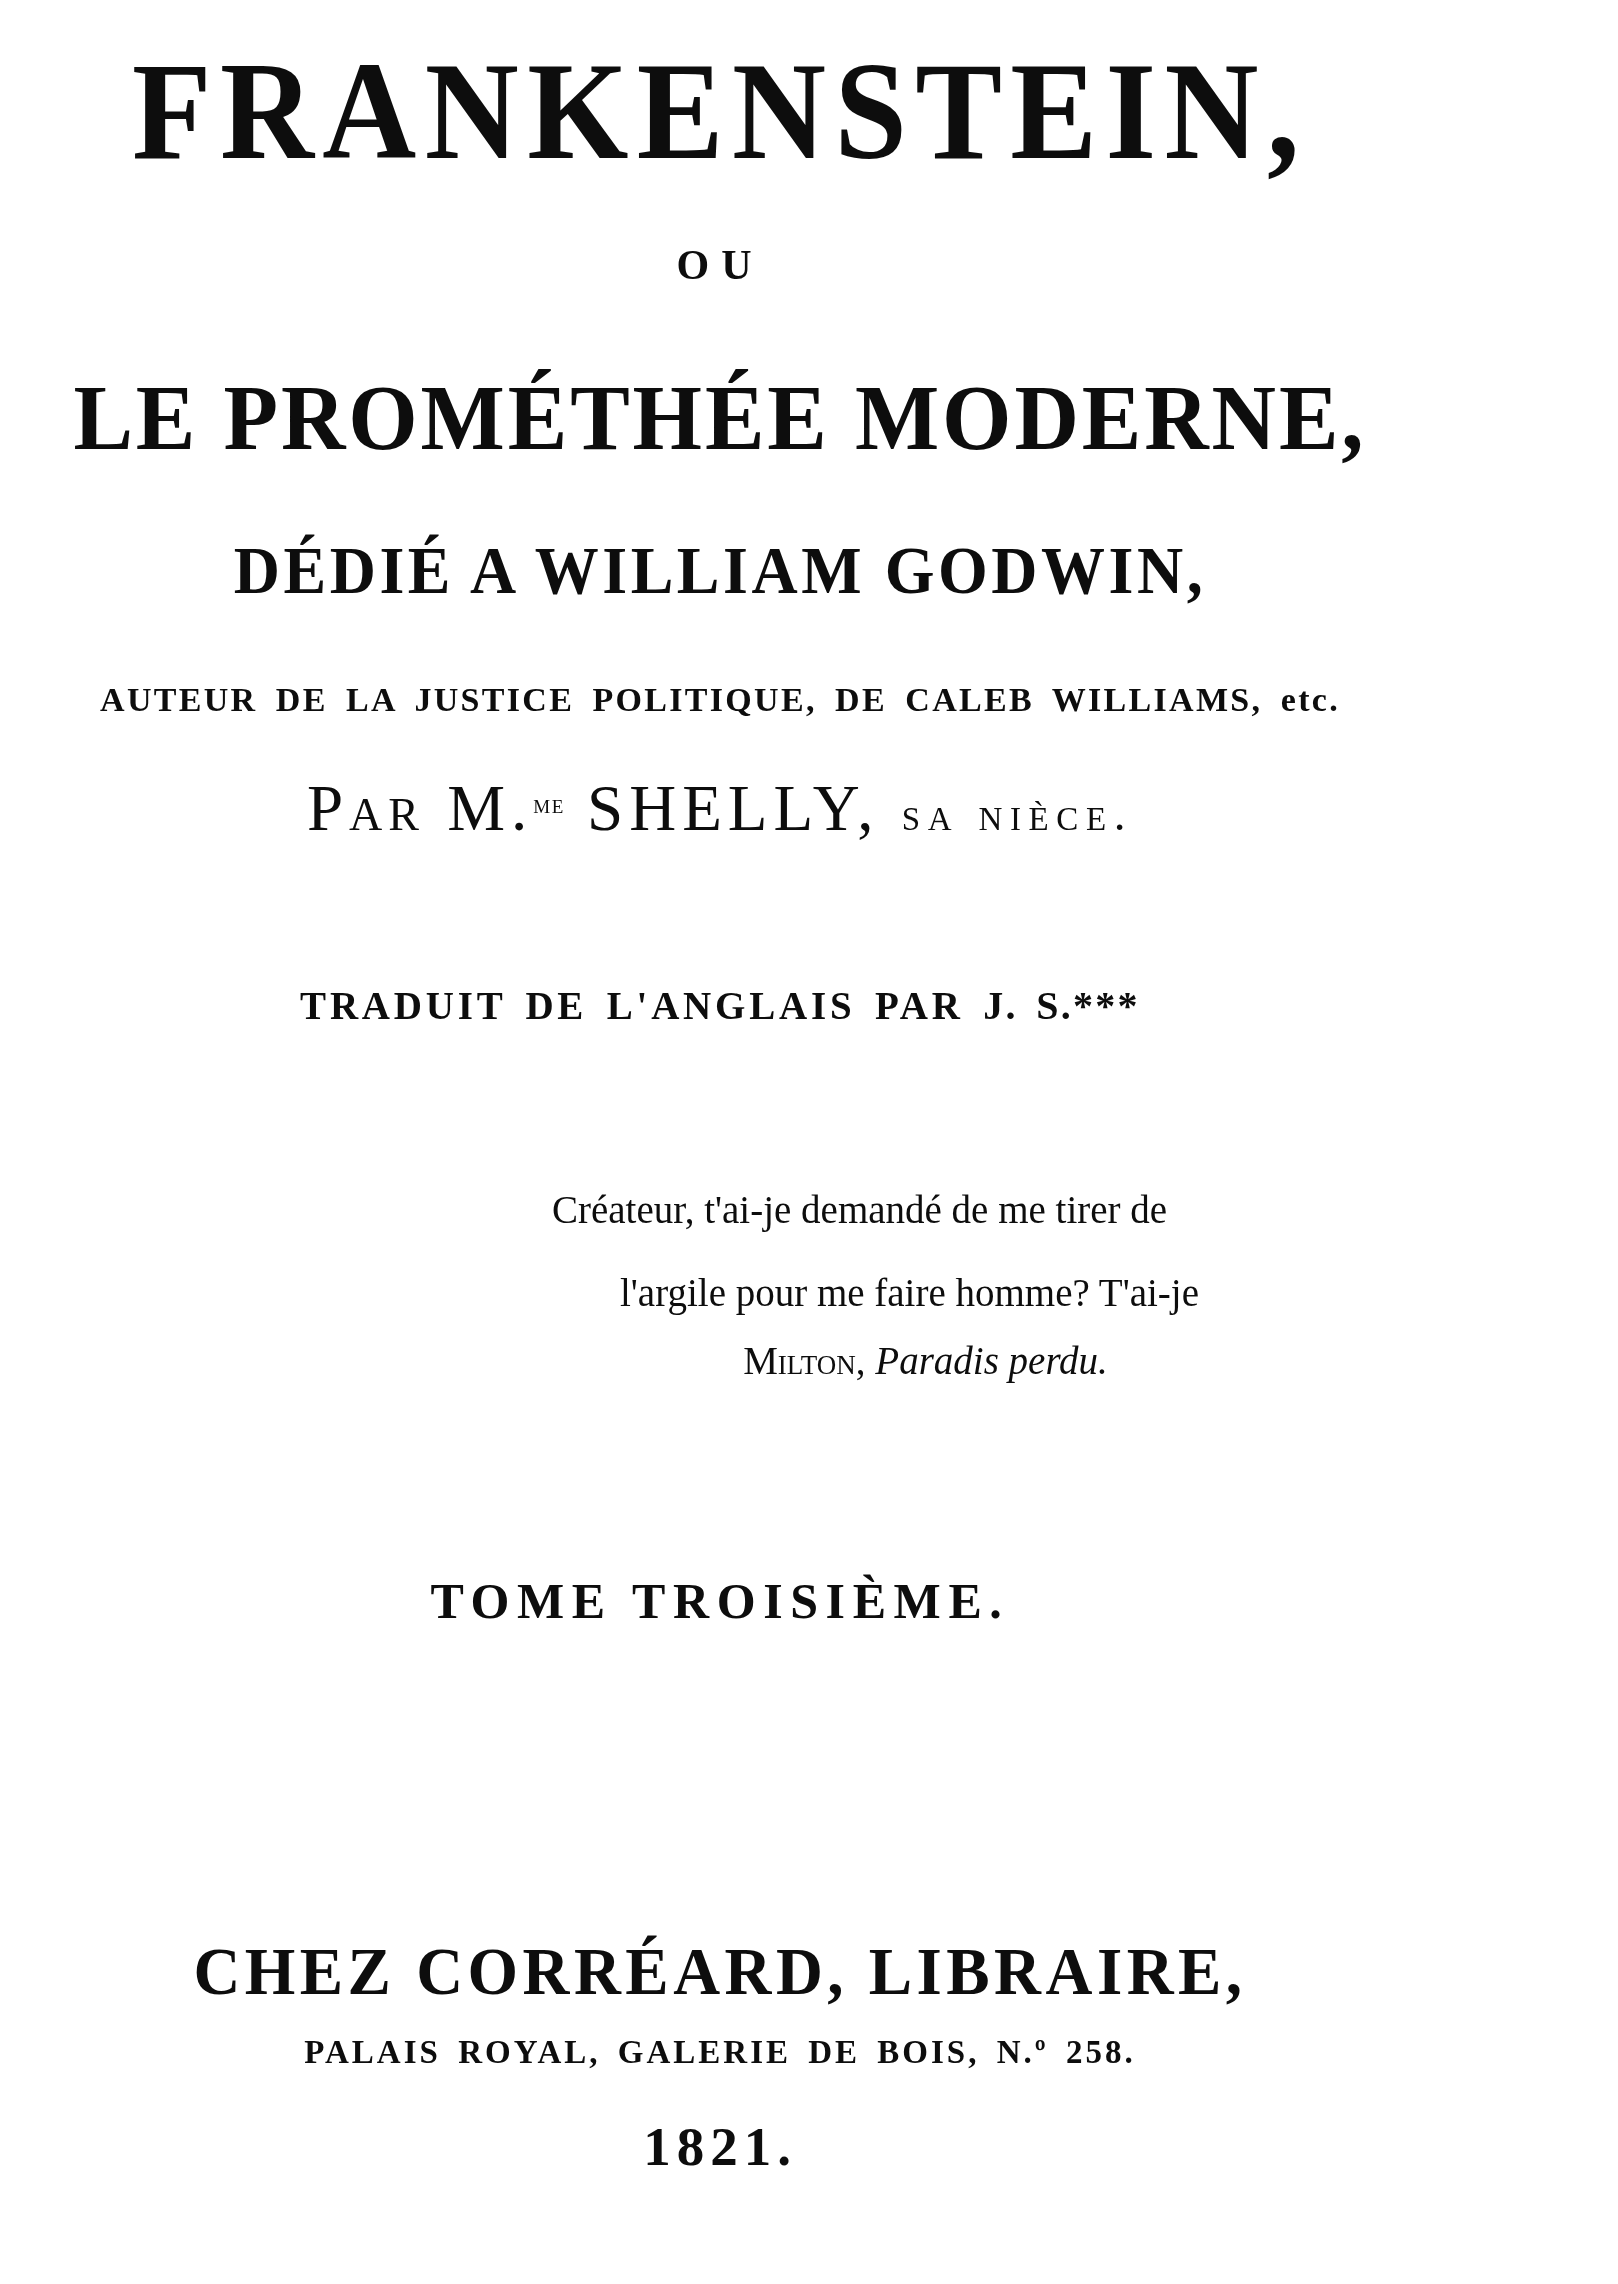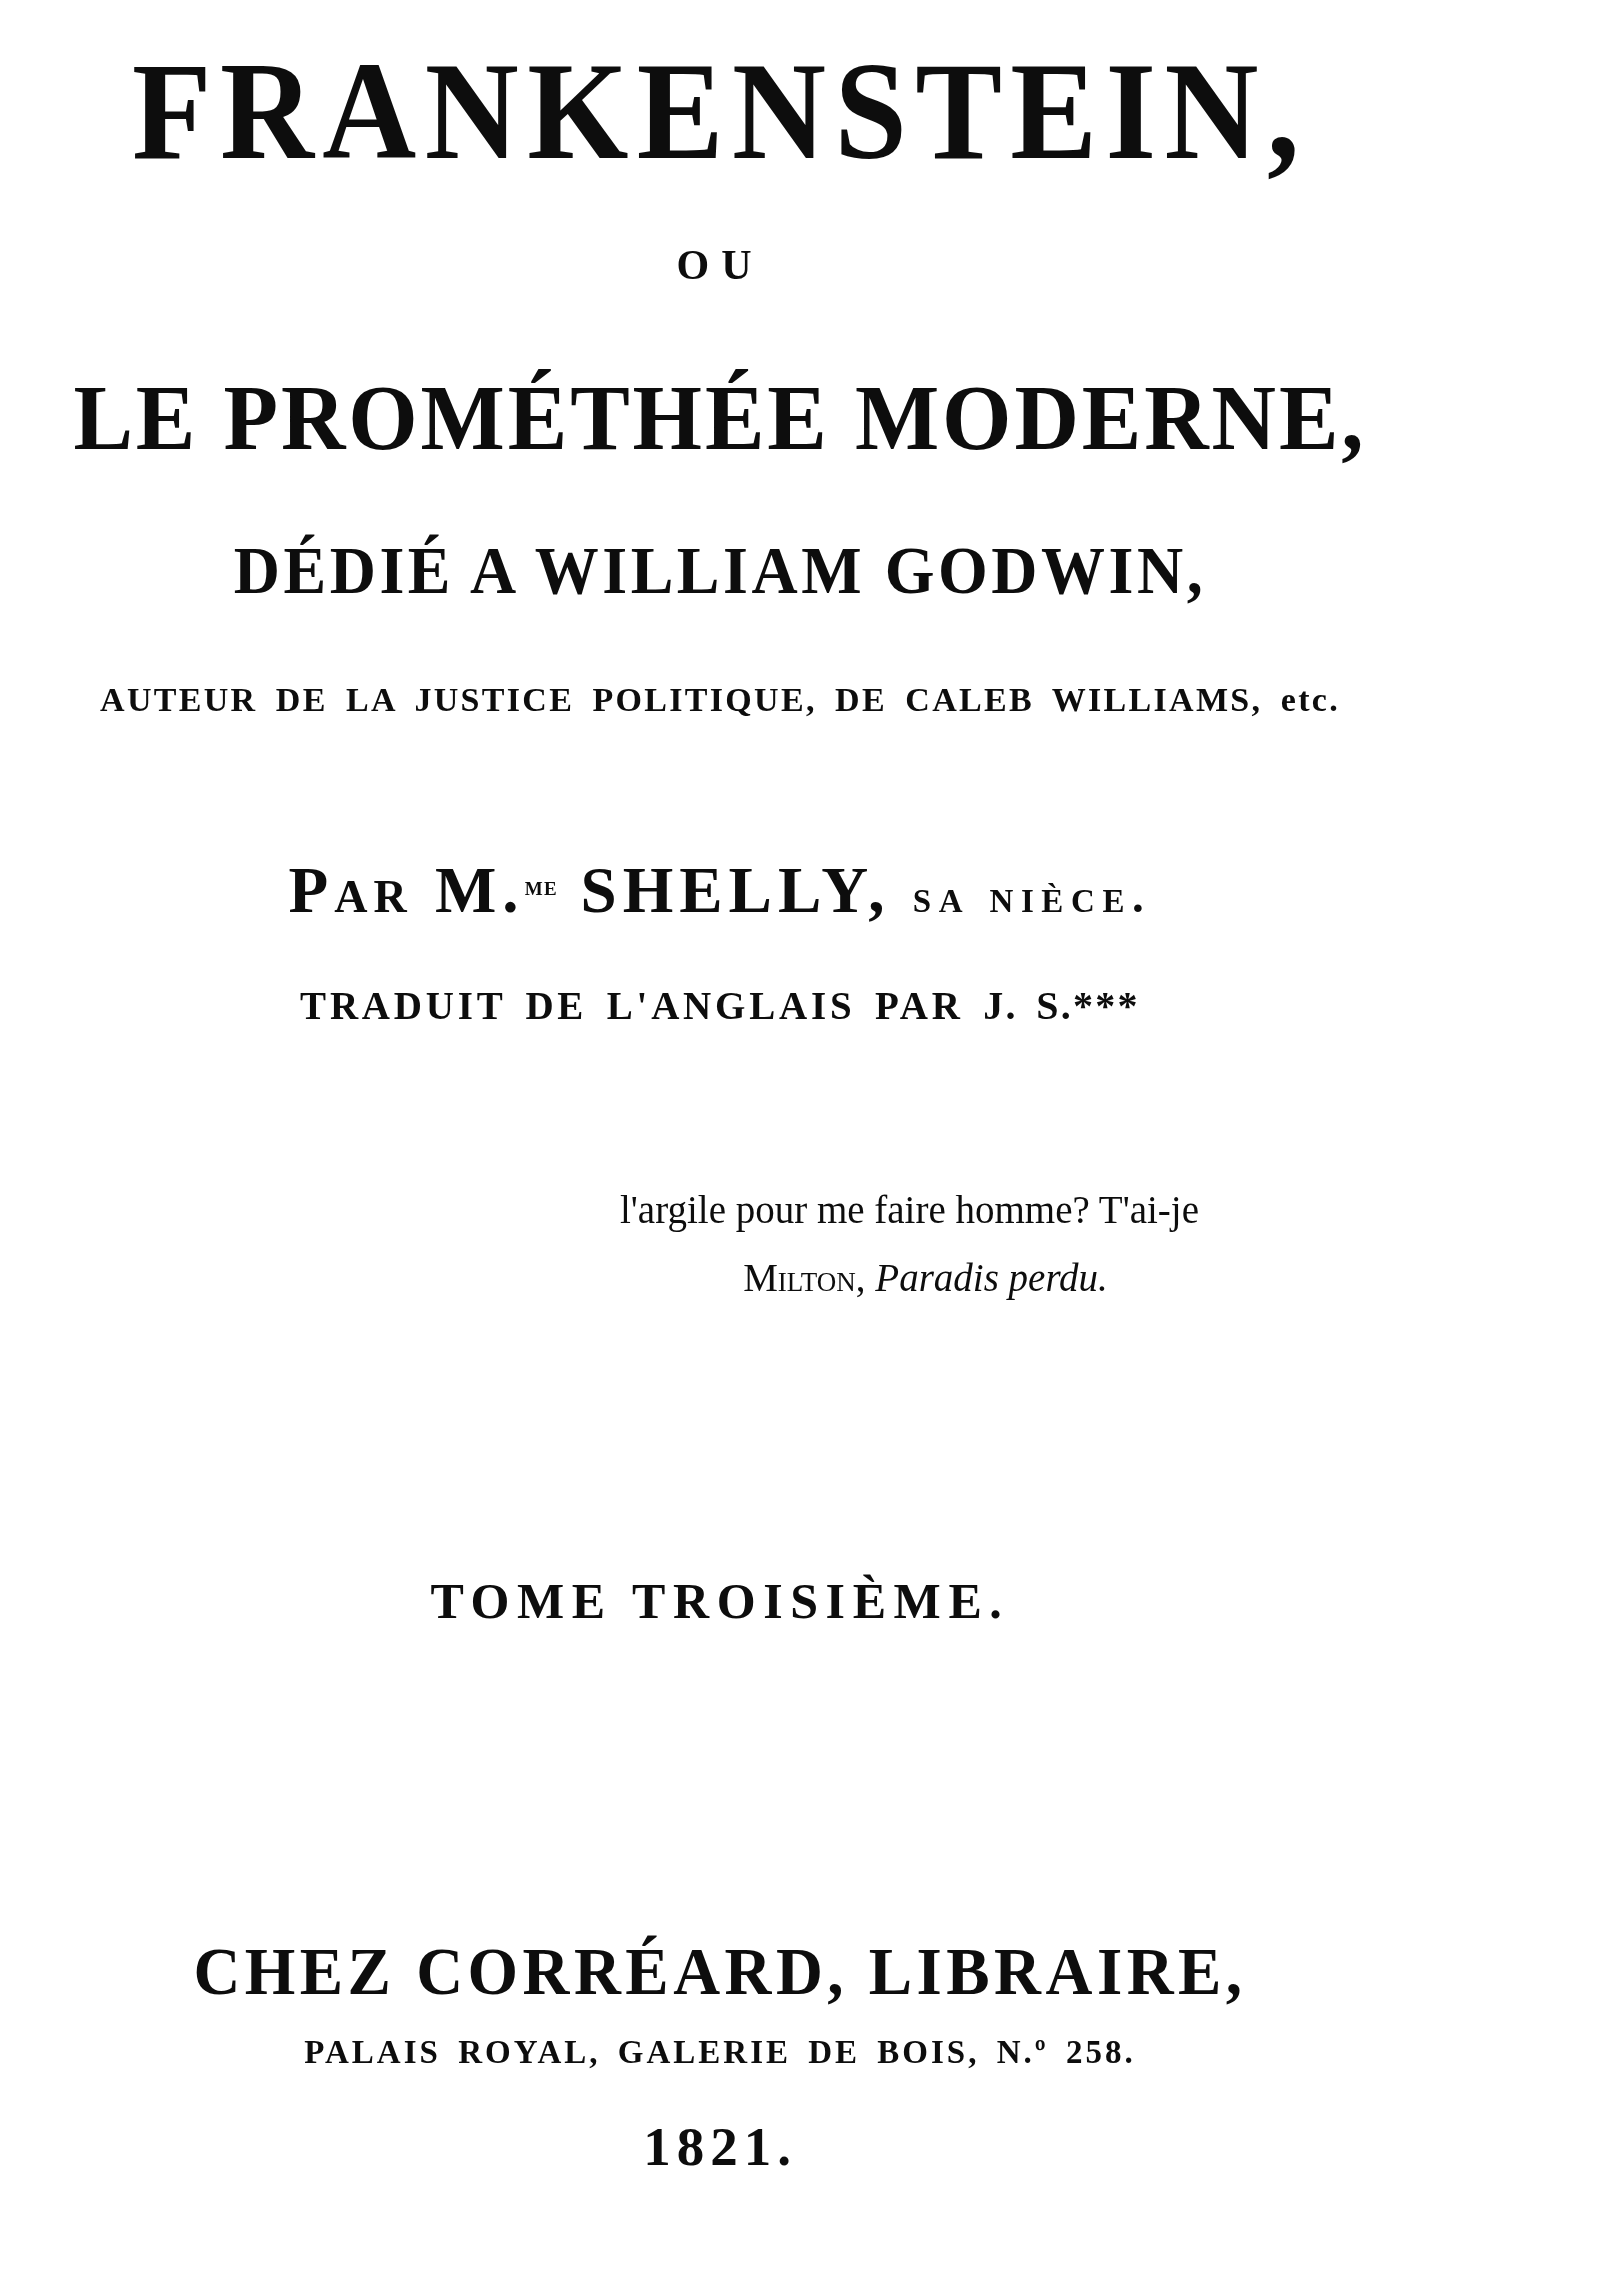--- a/index.html
+++ b/index.html
@@ -55,23 +55,23 @@
     transform-origin: 50% 50%;
   }
   .t-authorline {
     top: 681px;
     font-size: 34px;
     font-weight: bold;
     letter-spacing: 2.3px;
     word-spacing: 7.6px;
   }
   .t-byline {
-    top: 853px;
+    top: 771px;
     font-size: 65px;
-    font-weight: bold;
+    font-weight: normal;
     letter-spacing: 6px;
   }
   .sc { font-variant: small-caps; }
   .t-byline .byline-suffix {
     font-size: 47px;
     letter-spacing: 7.6px;
   }
   .t-byline sup {
     font-size: 0.42em;
     vertical-align: 0.62em;
@@ -169,20 +169,21 @@
     <span>SHELLY,</span>
     <span class="sc byline-suffix">sa nièce.</span>
   </div>
 
   <div class="line t-translation">
     <span>TRADUIT DE L'ANGLAIS PAR</span>
     <span class="translator">J. S.***</span>
   </div>
 
   <div class="epigraph">
+    <div class="ep-line">Créateur, t'ai-je demandé de me tirer de</div>
     <div class="ep-line ep-indent-1">l'argile pour me faire homme? T'ai-je</div>
     <div class="ep-attr">
       <span class="sc">Milton,</span>
       <span class="work">Paradis perdu.</span>
     </div>
   </div>
 
   <div class="line t-volume">TOME TROISIÈME.</div>
 
 

